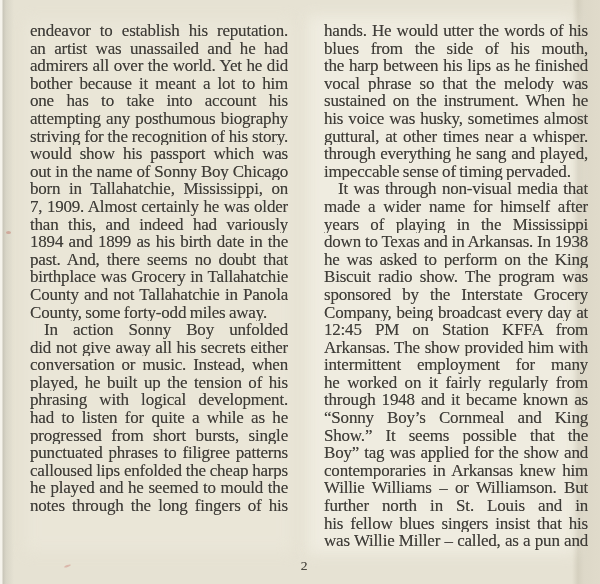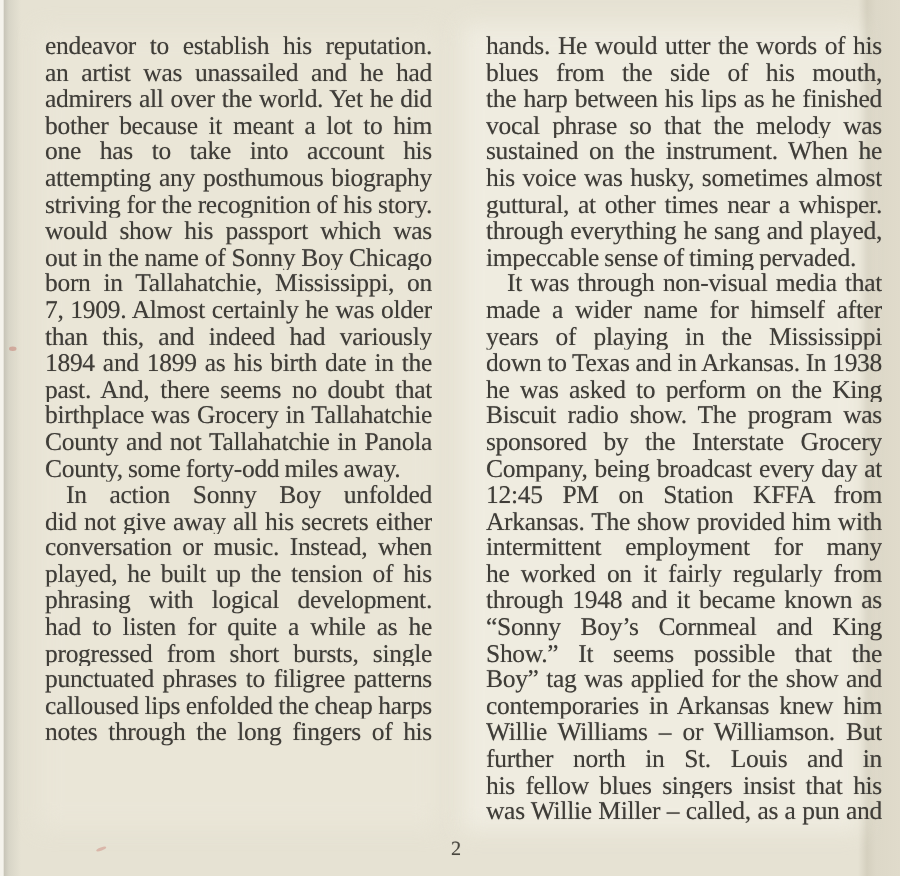--- a/index.html
+++ b/index.html
@@ -109,20 +109,21 @@
       <div class="ln endpara">County, some forty-odd miles away.</div>
       <div class="ln indent">In action Sonny Boy unfolded slowly. He</div>
       <div class="ln">did not give away all his secrets either in</div>
       <div class="ln">conversation or music. Instead, when he</div>
       <div class="ln">played, he built up the tension of his</div>
       <div class="ln">phrasing with logical development. One</div>
       <div class="ln">had to listen for quite a while as he</div>
       <div class="ln">progressed from short bursts, single notes,</div>
       <div class="ln">punctuated phrases to filigree patterns of</div>
       <div class="ln">calloused lips enfolded the cheap harps that</div>
+      <div class="ln">he played and he seemed to mould the</div>
       <div class="ln">notes through the long fingers of his cupped</div>
     </div>
   <div class="col right">
       <div class="ln">hands. He would utter the words of his</div>
       <div class="ln">blues from the side of his mouth, slipping</div>
       <div class="ln">the harp between his lips as he finished a</div>
       <div class="ln">vocal phrase so that the melody was</div>
       <div class="ln">sustained on the instrument. When he sang,</div>
       <div class="ln">his voice was husky, sometimes almost</div>
       <div class="ln">guttural, at other times near a whisper. And</div>

